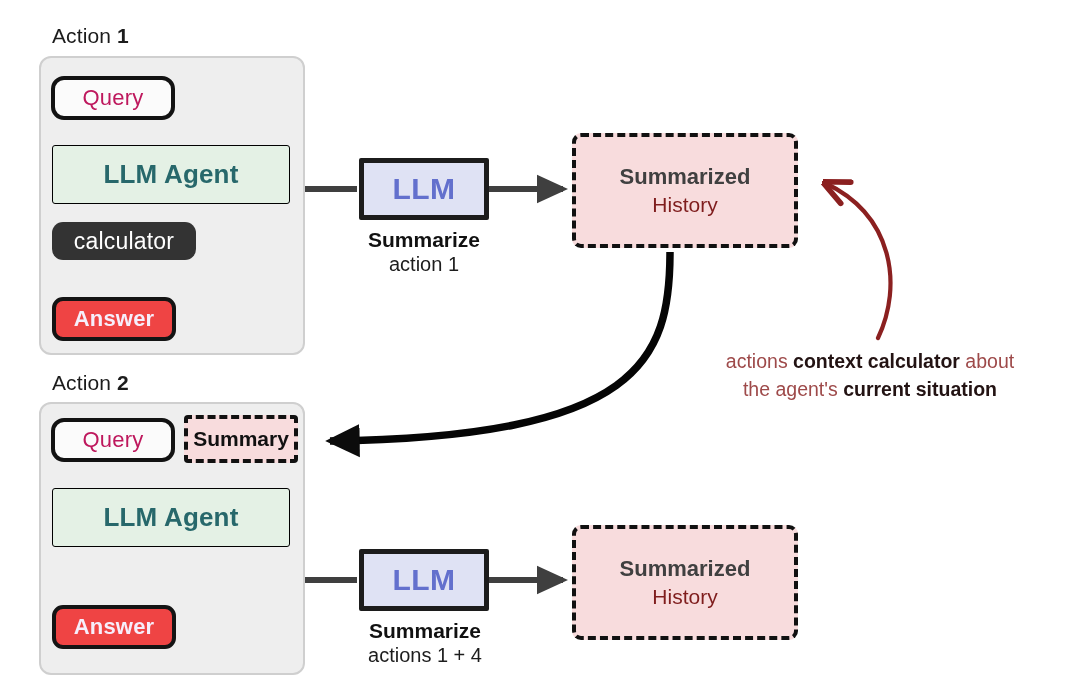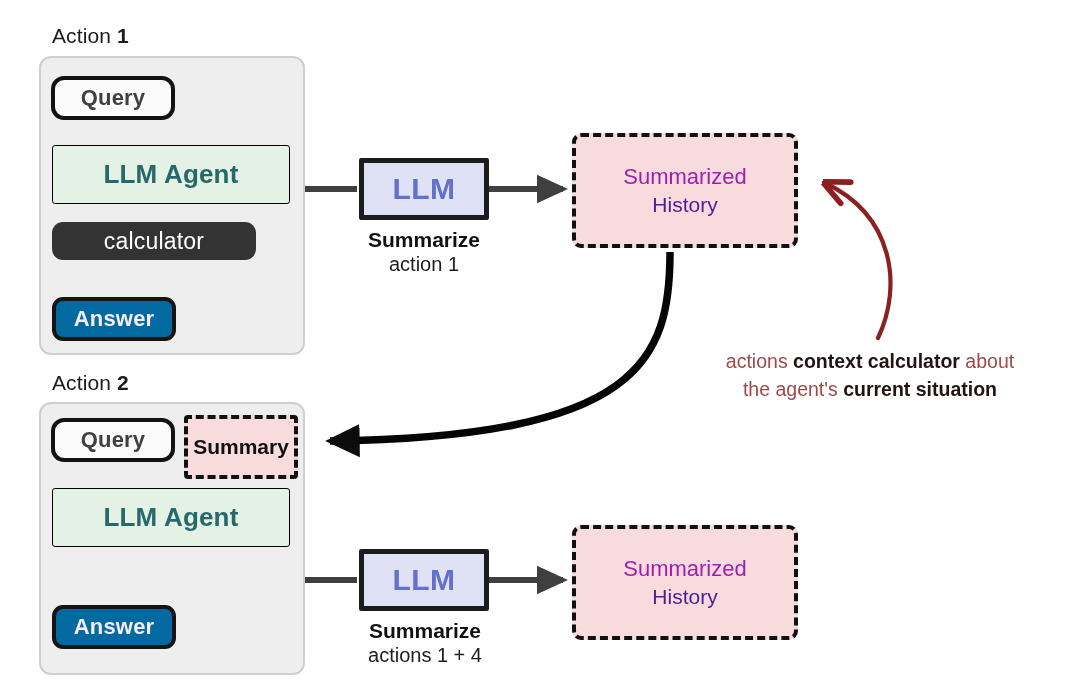--- a/index.html
+++ b/index.html
@@ -50,22 +50,22 @@
     white-space: nowrap;
   }
   .panel-title b { font-weight: 700; }
 
   
   .query-box {
     background: #fbfbfb;
     border: 4px solid #121212;
     border-radius: 13px;
     font-size: 22px;
-    font-weight: 700;
-    color: #404040;
+    font-weight: 400;
+    color: #be185d;
     letter-spacing: .2px;
   }
 
   
   .summary-box {
     background: #f8dcdd;
     border: 4px dashed #111111;
     border-radius: 4px;
     font-size: 21px;
     font-weight: 700;
@@ -88,21 +88,21 @@
     background: #333333;
     border-radius: 11px;
     font-size: 23px;
     font-weight: 400;
     color: #ffffff;
     letter-spacing: .2px;
   }
 
   
   .answer-box {
-    background: #0369a1;
+    background: #ef4444;
     border: 4px solid #141414;
     border-radius: 11px;
     font-size: 22px;
     font-weight: 700;
     color: #f6eefb;
     letter-spacing: .2px;
   }
 
   
   .llm-box {
@@ -137,28 +137,28 @@
   .history-box {
     background: #f8dcdd;
     border: 4px dashed #111111;
     border-radius: 9px;
     flex-direction: column;
     justify-content: center;
     line-height: 1.2;
   }
   .history-box .h-title {
     font-size: 22px;
-    font-weight: 400;
-    color: #a21caf;
+    font-weight: 700;
+    color: #404040;
     display: block;
   }
   .history-box .h-sub {
     font-size: 21px;
     font-weight: 400;
-    color: #4c1d95;
+    color: #7f1d1d;
     display: block;
     margin-top: 2px;
   }
 
   
   .annotation {
     position: absolute;
     text-align: center;
     font-size: 19.5px;
     line-height: 1.42;
@@ -211,21 +211,21 @@
   <span>Action</span>
   <b>1</b>
 </div>
 
 <div class="panel" style="left:39px; top:56px; width:266px; height:299px;"></div>
 
 <div class="node query-box" style="left:51px; top:76px; width:124px; height:44px;">Query</div>
 
 <div class="node agent-box" style="left:52px; top:145px; width:238px; height:59px;">LLM Agent</div>
 
-<div class="node tool-box" style="left:52px; top:222px; width:204px; height:38px;text-align:center;">calculator</div>
+<div class="node tool-box" style="left:52px; top:222px; width:144px; height:38px;text-align:center;">calculator</div>
 
 <div class="node answer-box" style="left:52px; top:297px; width:124px; height:44px;">Answer</div>
 
 <div class="node llm-box" style="left:359px; top:158px; width:130px; height:62px;">LLM</div>
 
 <div class="llm-caption" style="left:344px; top:228px; width:160px;">
   <span class="cap-bold">Summarize</span>
   <span class="cap-sub">action 1</span>
 </div>
 
@@ -241,21 +241,21 @@
 
 <div class="panel-title" style="left:52px; top:371px;">
   <span>Action</span>
   <b>2</b>
 </div>
 
 <div class="panel" style="left:39px; top:402px; width:266px; height:273px;"></div>
 
 <div class="node query-box" style="left:51px; top:418px; width:124px; height:44px;">Query</div>
 
-<div class="node summary-box" style="left:184px; top:415px; width:114px; height:64px;">Summary</div>
+<div class="node summary-box" style="left:184px; top:415px; width:114px; height:48px;">Summary</div>
 
 <div class="node agent-box" style="left:52px; top:488px; width:238px; height:59px;">LLM Agent</div>
 
 <div class="node answer-box" style="left:52px; top:605px; width:124px; height:44px;">Answer</div>
 
 <div class="node llm-box" style="left:359px; top:549px; width:130px; height:62px;">LLM</div>
 
 <div class="llm-caption" style="left:340px; top:619px; width:170px;">
   <span class="cap-bold">Summarize</span>
   <span class="cap-sub">actions 1 + 4</span>

